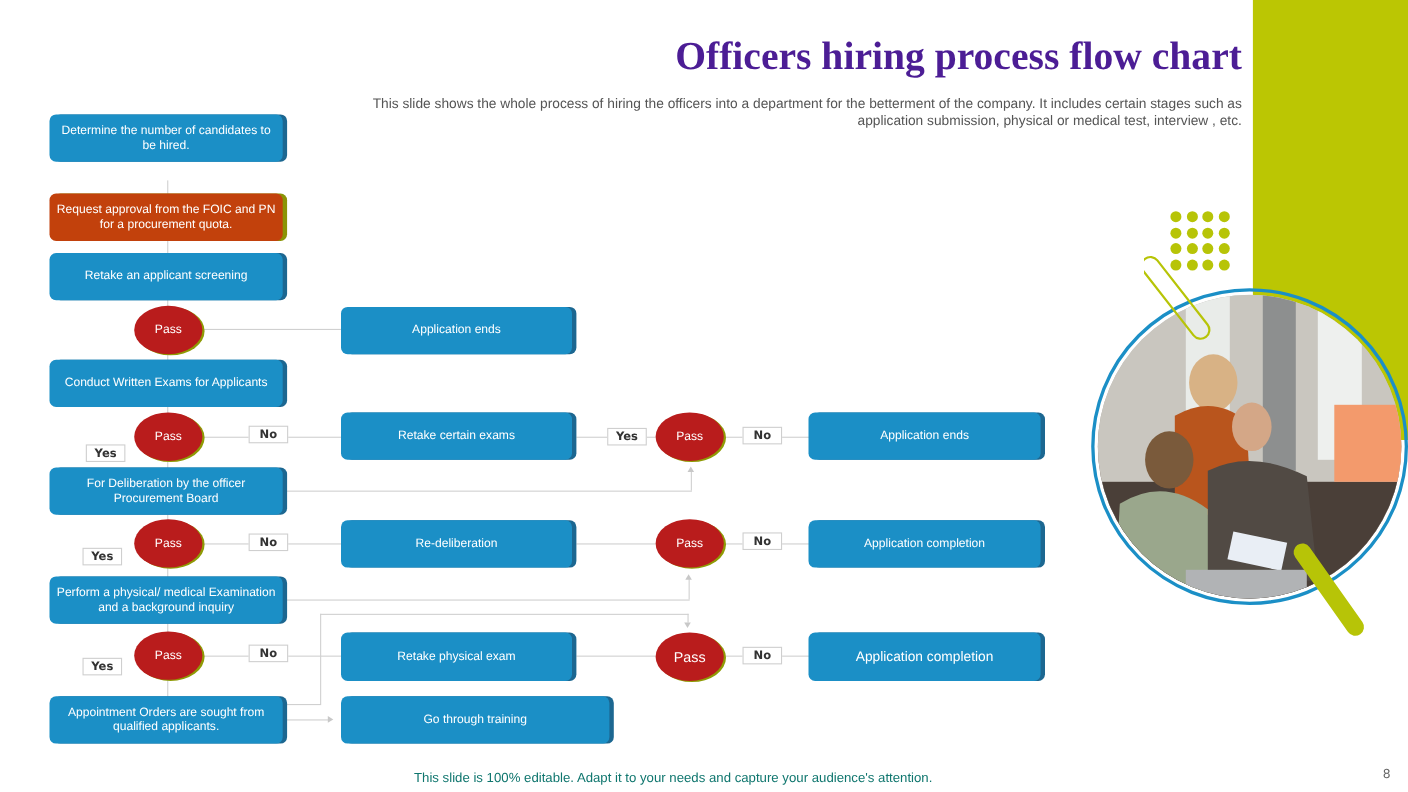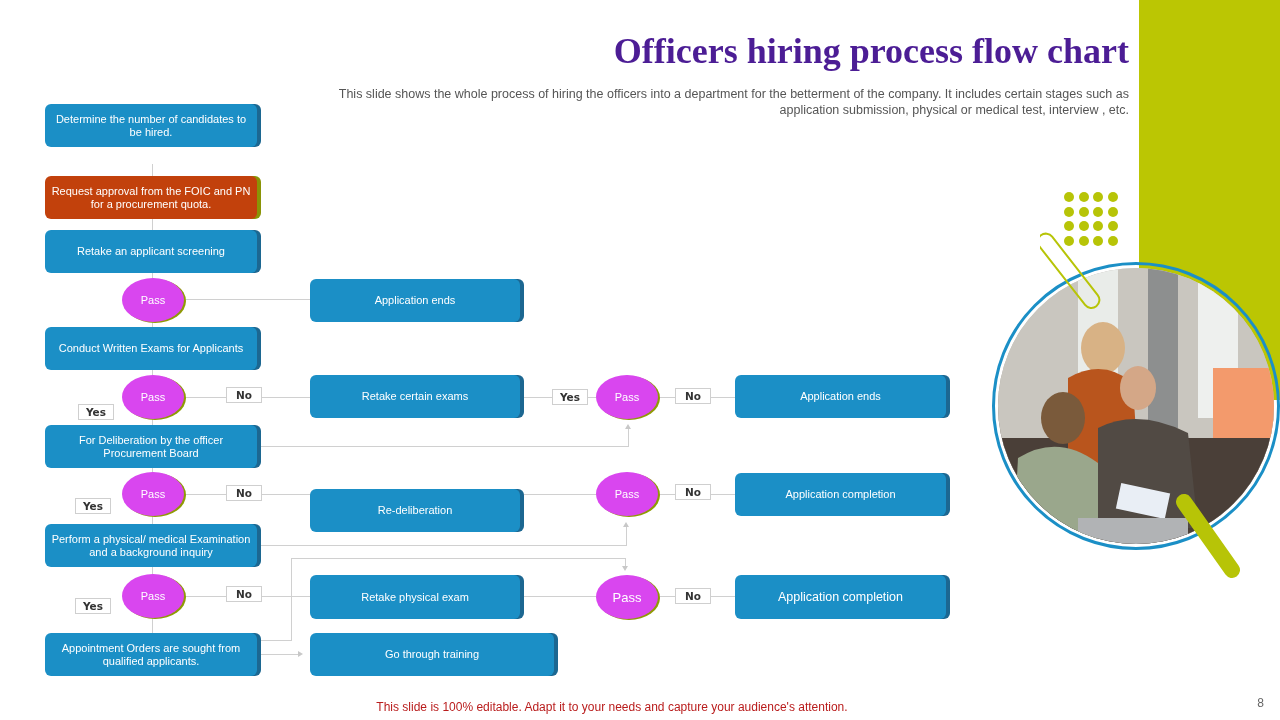--- a/index.html
+++ b/index.html
@@ -11,34 +11,34 @@
   .title { position: absolute; right: 151px; top: 30px; font-family: "Liberation Serif", serif; font-weight: bold; font-size: 36px; color: #4c1d95; white-space: nowrap; }
   .subtitle { position: absolute; right: 151px; top: 86px; width: 820px; text-align: right; font-size: 12.5px; line-height: 16px; color: #555; }
 
   .box { position: absolute; border-radius: 6px; color: #fff; font-size: 11px; line-height: 13px; text-align: center;
          display: flex; align-items: center; justify-content: center; padding: 0 6px;
          box-shadow: 4px 0 0 #1c6791; }
   .box.blue { background: #1b8fc6; }
   .box.green { background: #c2410c; box-shadow: 4px 0 0 #8a9406; }
   .box.big { font-size: 12.5px; }
 
-  .pass { position: absolute; width: 62px; height: 44px; border-radius: 50%; background: #d946ef; color: #fff;
+  .pass { position: absolute; width: 62px; height: 44px; border-radius: 50%; background: #b91c1c; color: #fff;
           font-size: 11px; display: flex; align-items: center; justify-content: center; box-shadow: 2px 1px 0 #8f9a05; }
   .pass.big { font-size: 13px; }
 
   .tag { position: absolute; height: 16px; border: 1px solid #cfcfcf; background: #fff; color: #333; font-family: "DejaVu Sans", sans-serif;
          font-size: 10.5px; font-weight: bold; display: flex; align-items: center; justify-content: center; }
 
   .line { position: absolute; background: #d0d0d0; }
   .arrow { position: absolute; width: 0; height: 0; }
   .arrow.up { border-left: 3px solid transparent; border-right: 3px solid transparent; border-bottom: 5px solid #c8c8c8; }
   .arrow.down { border-left: 3px solid transparent; border-right: 3px solid transparent; border-top: 5px solid #c8c8c8; }
   .arrow.right { border-top: 3px solid transparent; border-bottom: 3px solid transparent; border-left: 5px solid #c8c8c8; }
 
-  .footer { position: absolute; left: 0; width: 1224px; top: 700px; text-align: center; font-size: 12px; color: #b91c1c; }
+  .footer { position: absolute; left: 0; width: 1224px; top: 700px; text-align: center; font-size: 12px; color: #0f766e; }
   .page-num { position: absolute; right: 16px; top: 696px; font-size: 12px; color: #666; }
 
   .dots { position: absolute; left: 1064px; top: 192px; display: grid; grid-template-columns: repeat(4, 10px); gap: 4.5px; }
   .dots span { width: 10px; height: 10px; border-radius: 50%; background: #b7c407; display: block; }
 
   .photo-ring { position: absolute; left: 992px; top: 262px; width: 288px; height: 288px; border-radius: 50%; border: 3px solid #1b8fc6; overflow: hidden; }
   .photo { position: absolute; inset: 3px; border-radius: 50%; overflow: hidden;
            background: linear-gradient(180deg, #cfd2d1 0%, #b8b4ab 35%, #6d5e52 60%, #3b332e 100%); }
 </style>
 </head>
@@ -118,21 +118,21 @@
 <div class="pass big" style="left:596px;top:575px;">
     <span>Pass</span>
   </div>
 
 <div class="box blue" style="left:310px;top:279px;width:210px;height:43px;">
     <span>Application ends</span>
   </div>
 <div class="box blue" style="left:310px;top:375px;width:210px;height:43px;">
     <span>Retake  certain exams</span>
   </div>
-<div class="box blue" style="left:310px;top:473px;width:210px;height:43px;margin-top:16px;">
+<div class="box blue" style="left:310px;top:473px;width:210px;height:43px;">
     <span>Re-deliberation</span>
   </div>
 <div class="box blue" style="left:310px;top:575px;width:210px;height:44px;">
     <span>Retake  physical exam</span>
   </div>
 <div class="box blue" style="left:310px;top:633px;width:244px;height:43px;">
     <span>Go through training</span>
   </div>
 
 <div class="box blue" style="left:735px;top:375px;width:211px;height:43px;">

